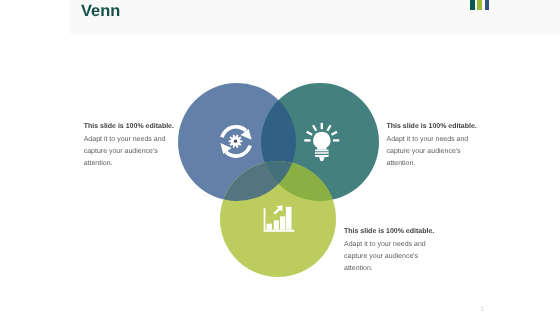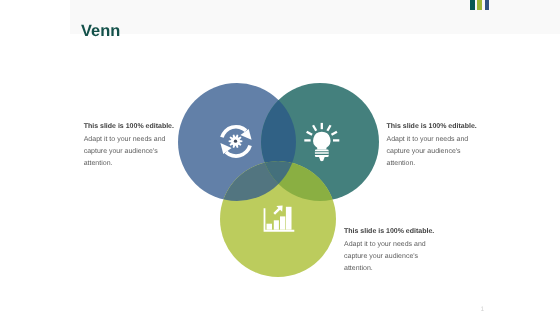--- a/index.html
+++ b/index.html
@@ -1,20 +1,20 @@
 <!DOCTYPE html>
 <html><head>
 <meta charset="utf-8">
 <style>
   html,body{margin:0;padding:0;}
   body{width:560px;height:315px;background:#ffffff;overflow:hidden;
        font-family:"Liberation Sans",sans-serif;-webkit-font-smoothing:antialiased;text-rendering:geometricPrecision;}
   .slide{position:relative;width:560px;height:315px;background:#fff;}
   .title-band{position:absolute;left:69.5px;top:0;width:490.5px;height:33.7px;background:#f9f9f9;}
-  .title{position:absolute;left:81px;top:22px;font-size:16.4px;font-weight:bold;color:#13514a;letter-spacing:0px;}
+  .title{position:absolute;left:81px;top:2px;font-size:16.4px;font-weight:bold;color:#13514a;letter-spacing:0px;}
   .logo{position:absolute;left:470px;top:0px;}
   .logo i{position:absolute;top:0;display:block;width:4.8px;height:9.9px;}
   .venn{position:absolute;left:0;top:0;}
   .txt{position:absolute;font-size:7px;color:#5d5d5d;line-height:12.33px;white-space:nowrap;}
   .txt b{color:#414141;font-weight:bold;}
   .pageno{position:absolute;left:480.5px;top:306.4px;font-size:6.5px;color:#cfcfcf;}
 </style>
 </head>
 <body>
 

